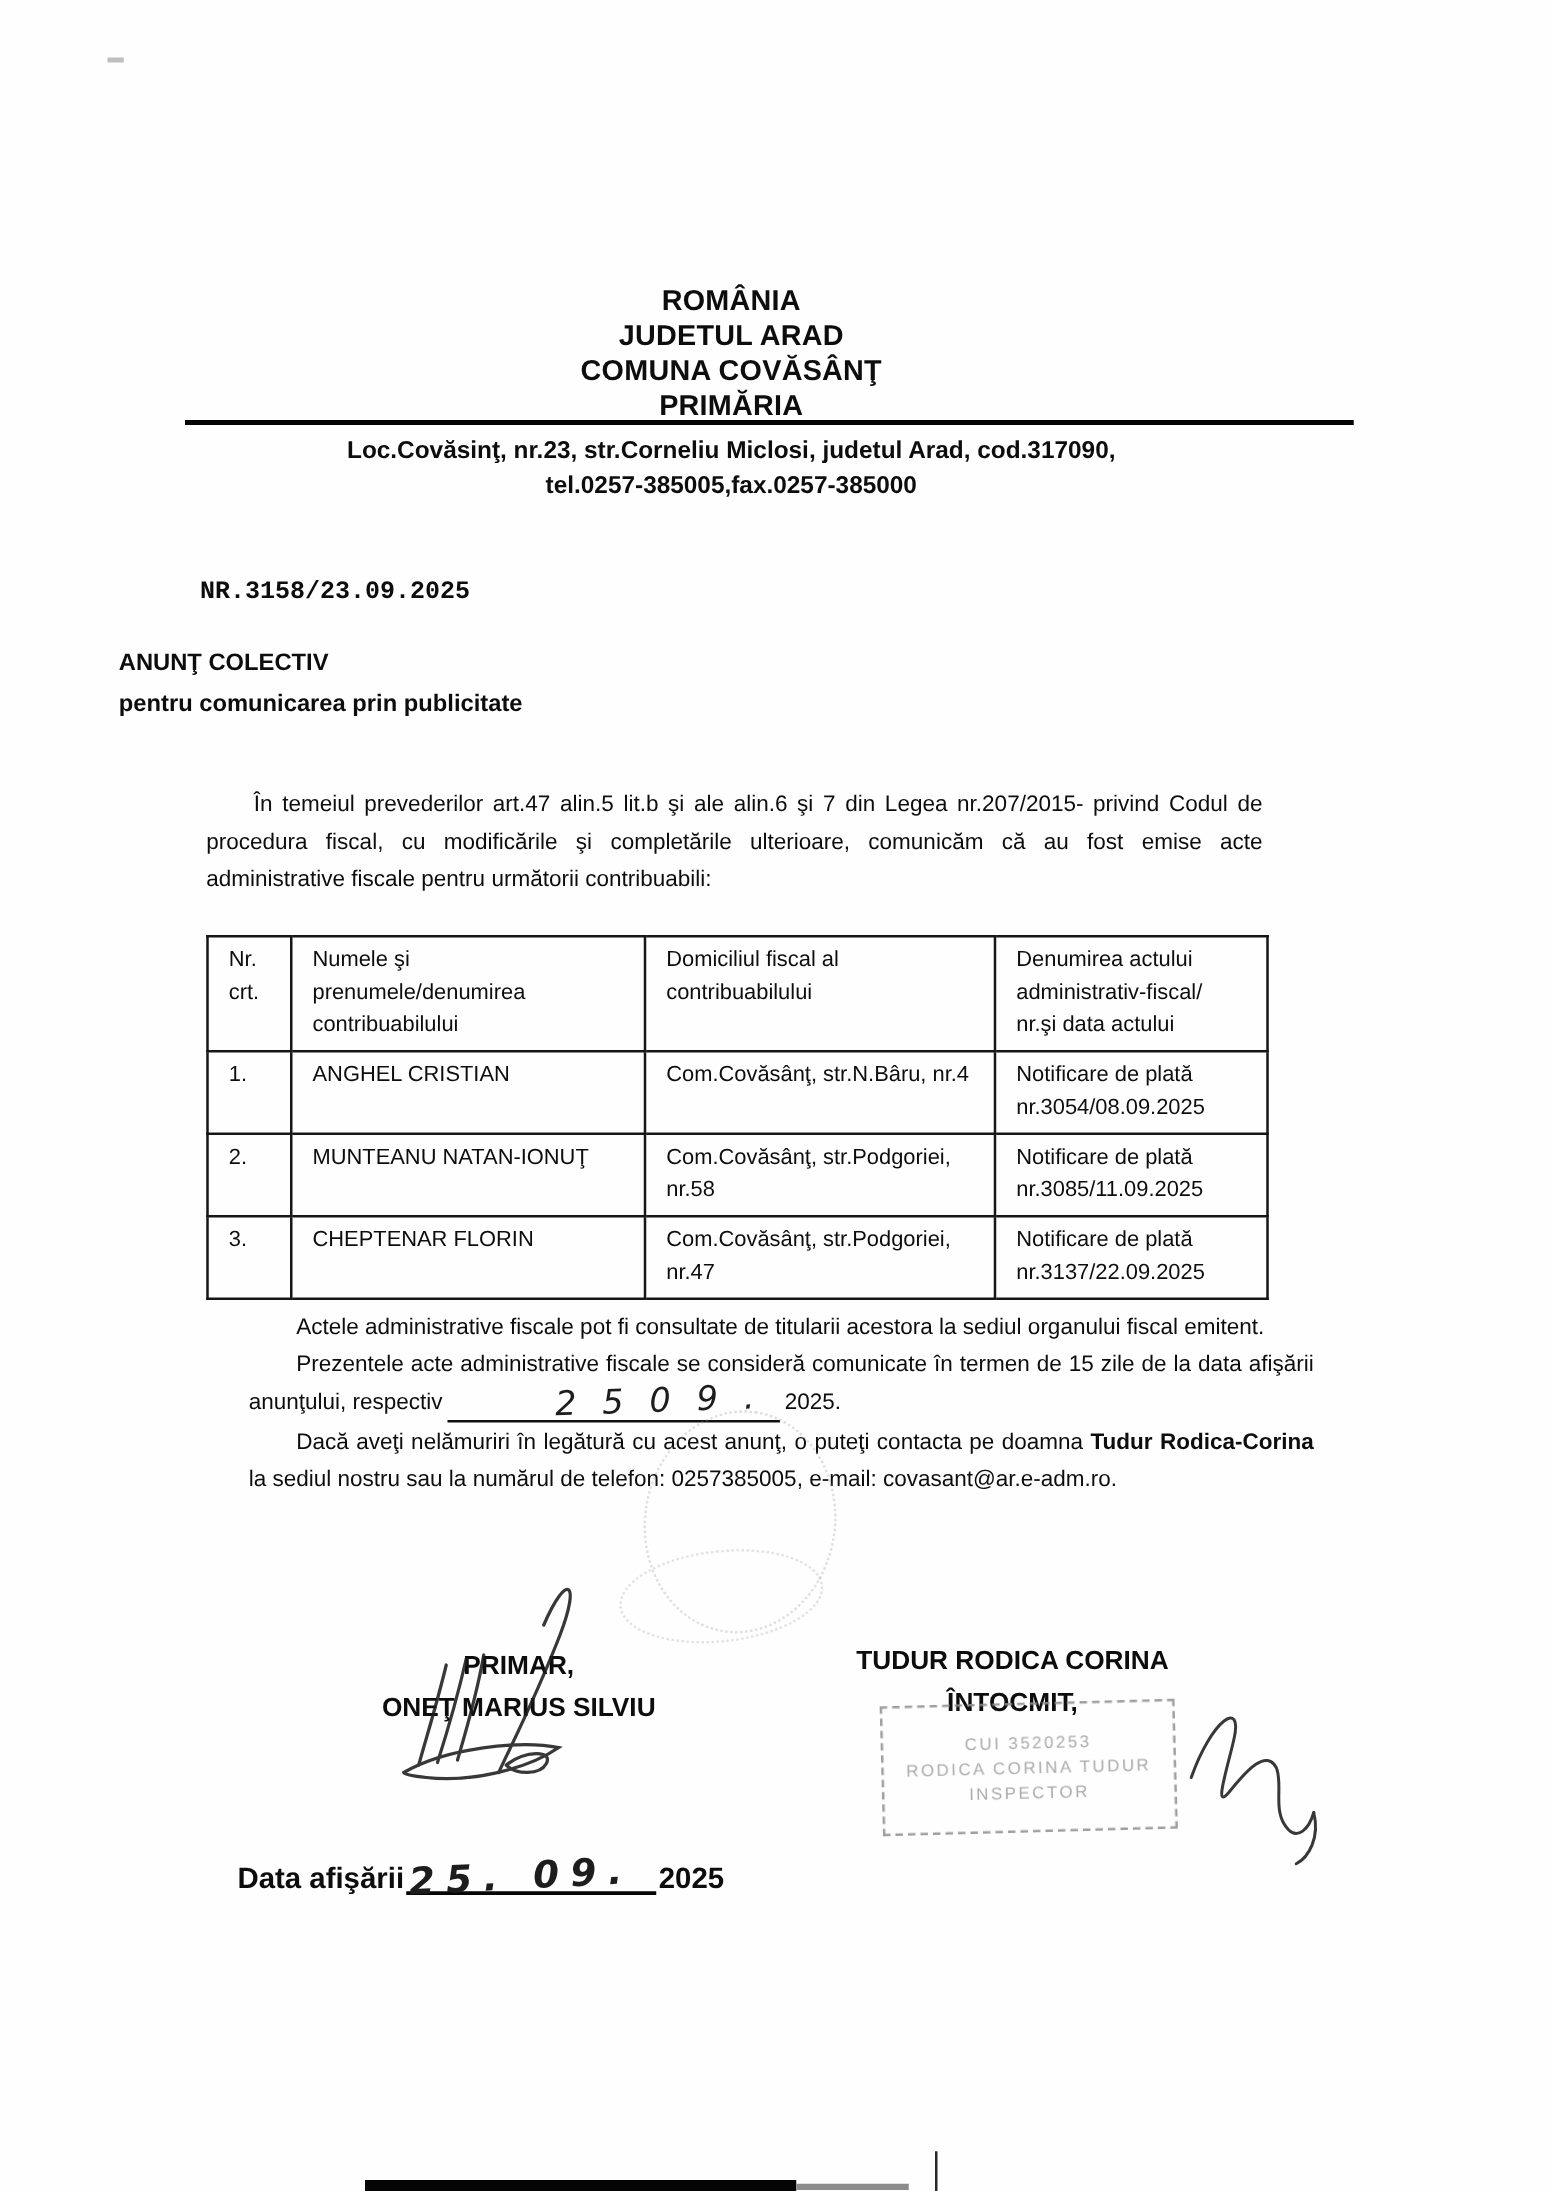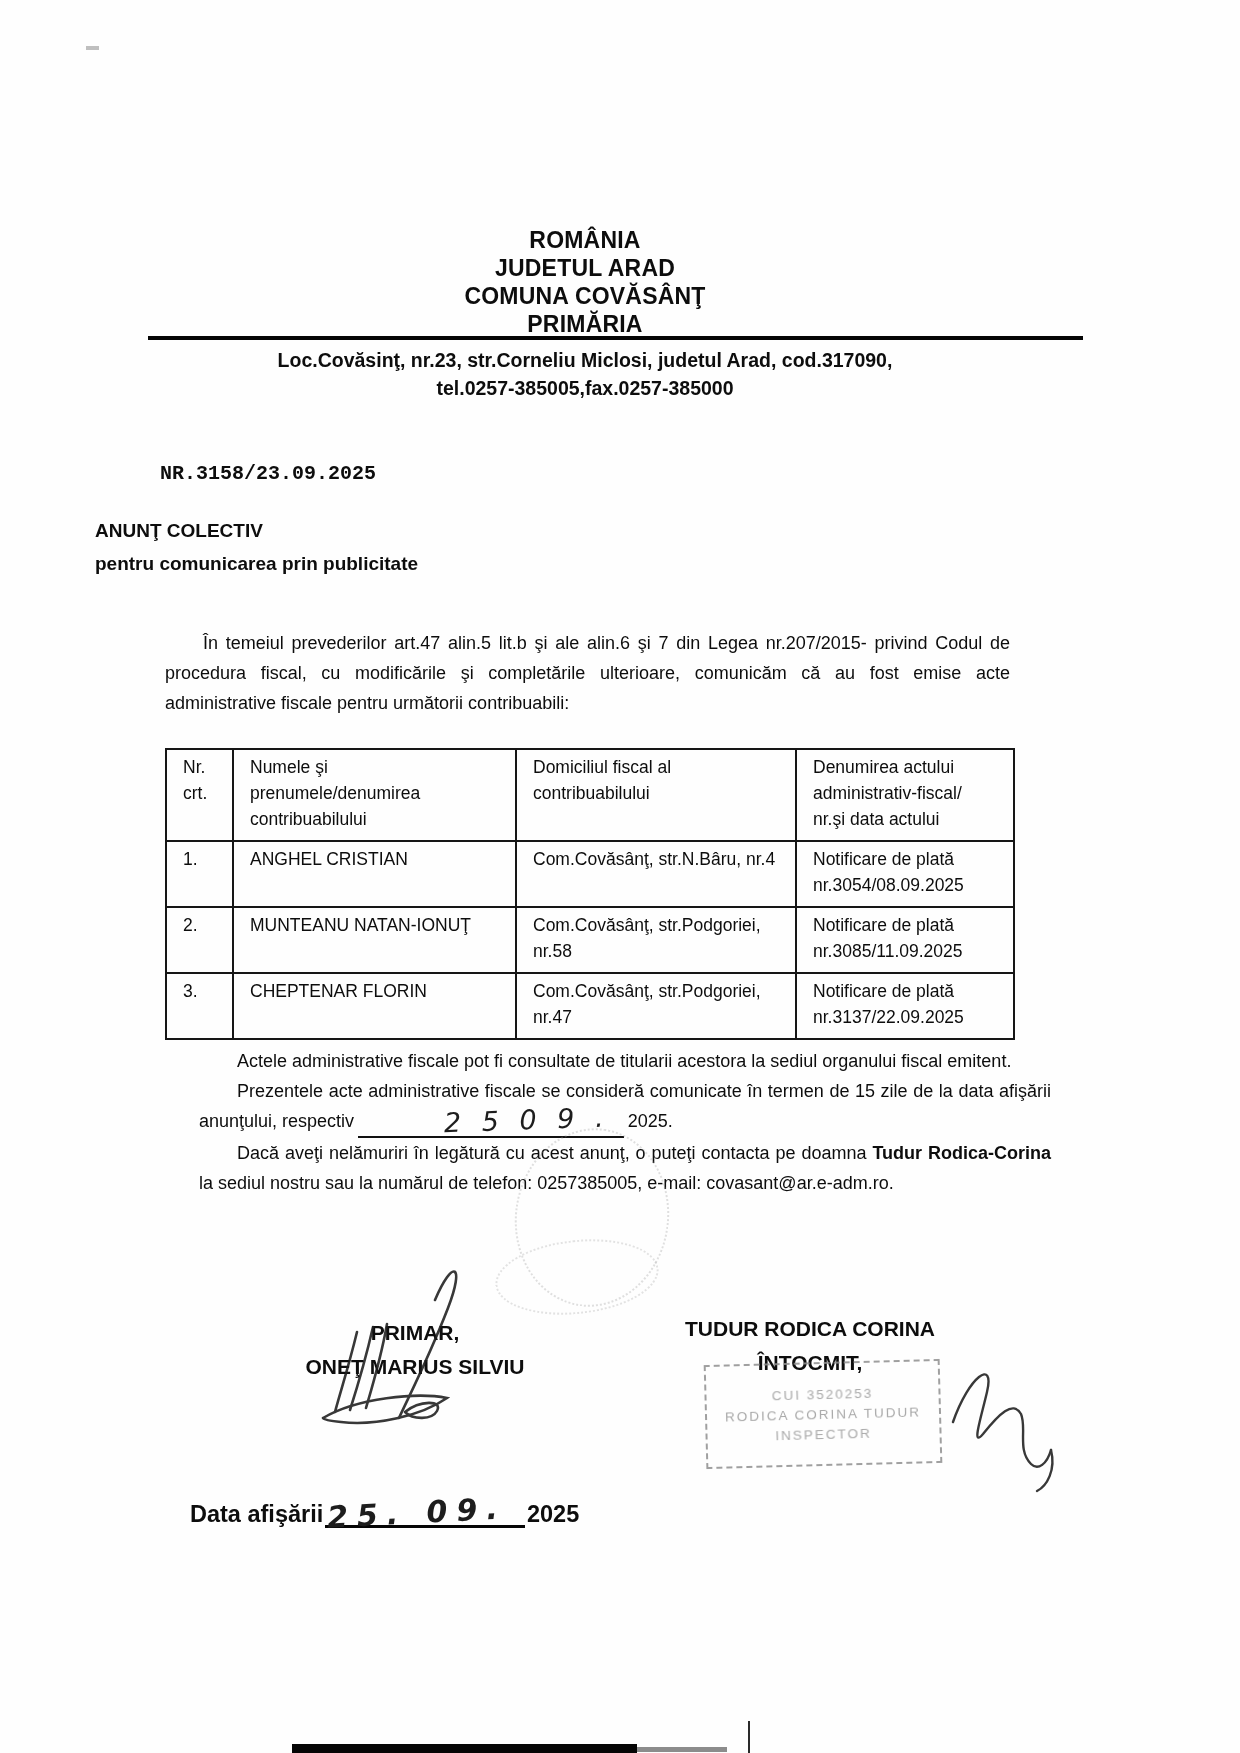--- a/index.html
+++ b/index.html
@@ -62,21 +62,21 @@
   .faint-ellipse-1 {
     position:absolute; left:515px; top:1128px; width:150px; height:175px;
     border:2px dotted #9a9a9a; border-radius:50%; opacity:.3; transform:rotate(8deg);
   }
   .faint-ellipse-2 {
     position:absolute; left:495px; top:1240px; width:160px; height:70px;
     border:2px dotted #a5a5a5; border-radius:50%; opacity:.3; transform:rotate(-6deg);
   }
   .footer-date {
     position:absolute; left:190px; top:1486px; display:flex; align-items:flex-end;
-    font-weight:bold; font-size:23.5px;margin-top:12px;
+    font-weight:bold; font-size:23.5px;
   }
   .footer-hw-line { display:inline-block; border-bottom:3px solid #050505; padding:0 18px 0 2px; margin:0 2px; }
   .footer-hw {
     font-family:"DejaVu Sans", sans-serif; font-style:italic; font-size:30px;
     letter-spacing:9px; color:#1d1d1d; display:inline-block; transform:rotate(-3deg);
     line-height:22px; position:relative; top:4px;
   }
   
   .art-topleft { position:absolute; left:86px; top:46px; width:13px; height:4px; background:#8a8a8a; opacity:.55; }
   .art-bar { position:absolute; left:292px; top:1744px; width:345px; height:9px; background:#050505; }

